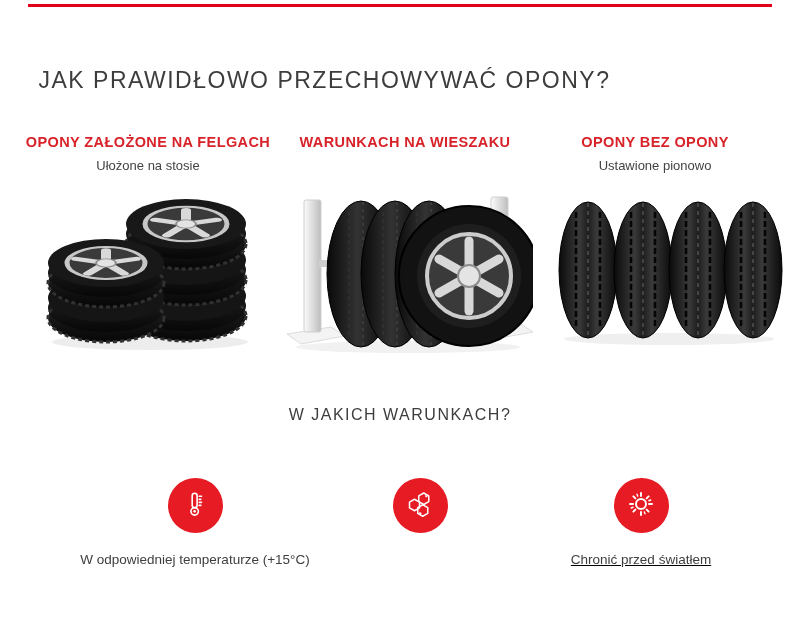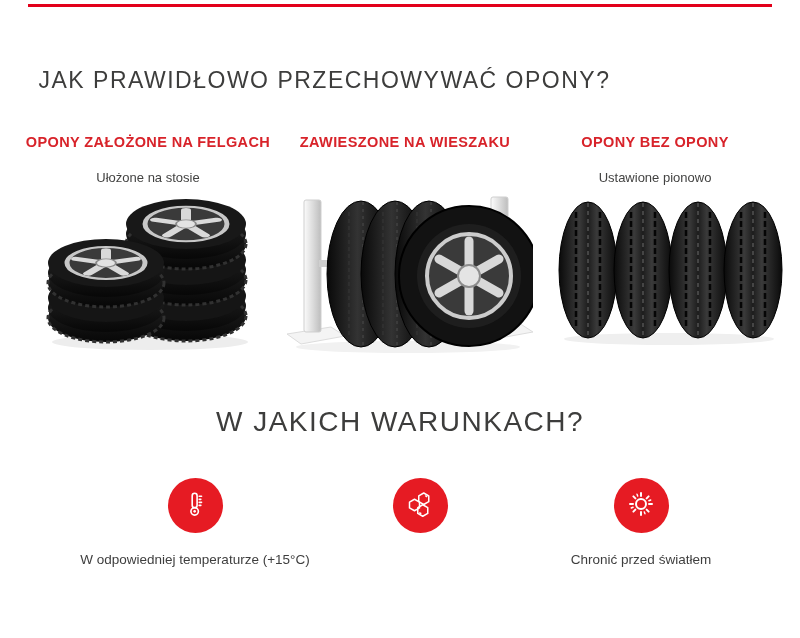--- a/index.html
+++ b/index.html
@@ -7,55 +7,55 @@
     width:800px;height:638px;background:#ffffff;position:relative;overflow:hidden;
     font-family:"Liberation Sans", sans-serif;
   }
   .top-line{position:absolute;top:4px;left:28px;width:744px;height:3px;background:#e2001a;}
   .main-title{
     position:absolute;top:52px;left:0;width:649px;text-align:center;
     font-size:23px;font-weight:300;letter-spacing:1.5px;color:#3d3d3c;
   }
   .col{position:absolute;top:134px;text-align:center;}
   .col .heading{font-size:14.5px;font-weight:bold;letter-spacing:.4px;color:#d8232a;}
-  .col .subheading{margin-top:20px;font-size:13px;color:#434342;min-height:15px;}
+  .col .subheading{margin-top:8px;font-size:13px;color:#434342;min-height:15px;}
   .col-1{left:16px;width:264px;}
   .col-2{left:283px;width:244px;}
   .col-3{left:533px;width:244px;}
   .tire-img{position:absolute;}
   .img-1{left:42px;top:188px;}
   .img-2{left:283px;top:184px;}
   .img-3{left:556px;top:198px;}
   .section-title{
     position:absolute;top:390px;left:0;width:800px;text-align:center;
-    font-size:28px;font-weight:300;letter-spacing:1.5px;color:#3d3d3c;margin-top:16px;
+    font-size:16px;font-weight:300;letter-spacing:1.5px;color:#3d3d3c;margin-top:16px;
   }
   .cond{position:absolute;top:478px;display:flex;flex-direction:column;align-items:center;text-align:center;}
   .cond-1{left:55px;width:280px;}
   .cond-2{left:290px;width:260px;}
-  .cond-3{left:511px;width:260px;}
+  .cond-3{left:511px;width:260px;text-decoration:underline;}
   .cond .circle{
     width:55px;height:55px;border-radius:50%;background:#e61b23;
     display:flex;align-items:center;justify-content:center;
   }
   .cond .caption{margin-top:19px;font-size:13.5px;color:#3e3e3e;white-space:nowrap;}
 </style>
 </head>
 <body>
 
 <div class="top-line"></div>
 
 <h1 class="main-title">JAK PRAWIDŁOWO PRZECHOWYWAĆ OPONY?</h1>
 
 <div class="col col-1">
   <div class="heading">OPONY ZAŁOŻONE NA FELGACH</div>
   <div class="subheading">Ułożone na stosie</div>
 </div>
 <div class="col col-2">
-  <div class="heading">ZAWIESZONE NA WIESZAKU</div>
+  <div class="heading">WARUNKACH NA WIESZAKU</div>
   <div class="subheading"></div>
 </div>
 <div class="col col-3">
   <div class="heading">OPONY BEZ OPONY</div>
   <div class="subheading">Ustawione pionowo</div>
 </div>
 
 <div class="tire-img img-1">
 <svg width="215" height="170" viewBox="0 0 215 170" xmlns="http://www.w3.org/2000/svg">
   <defs>

